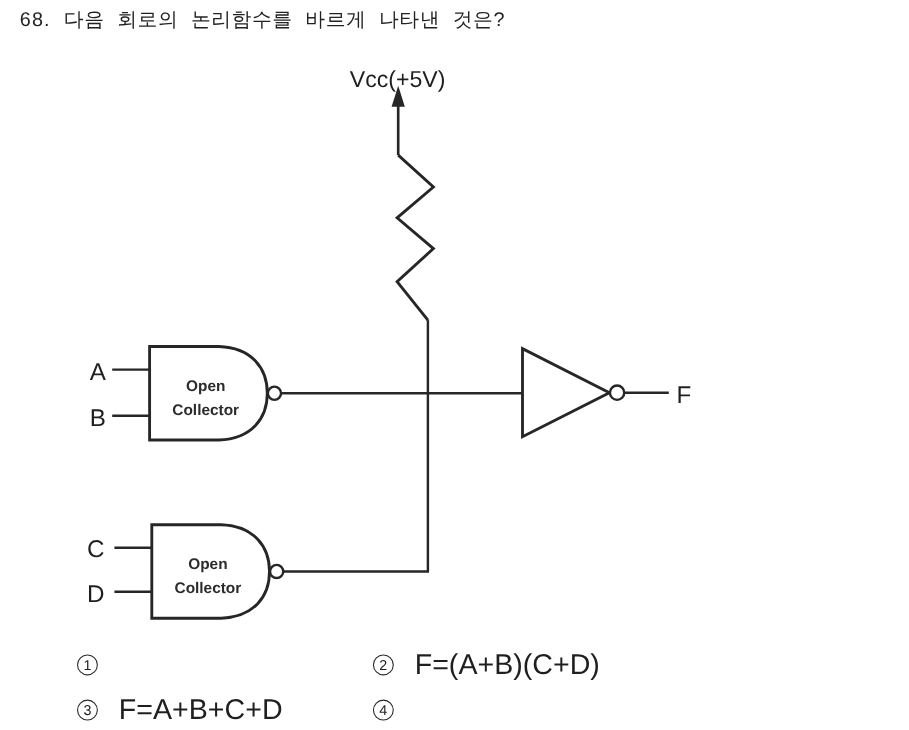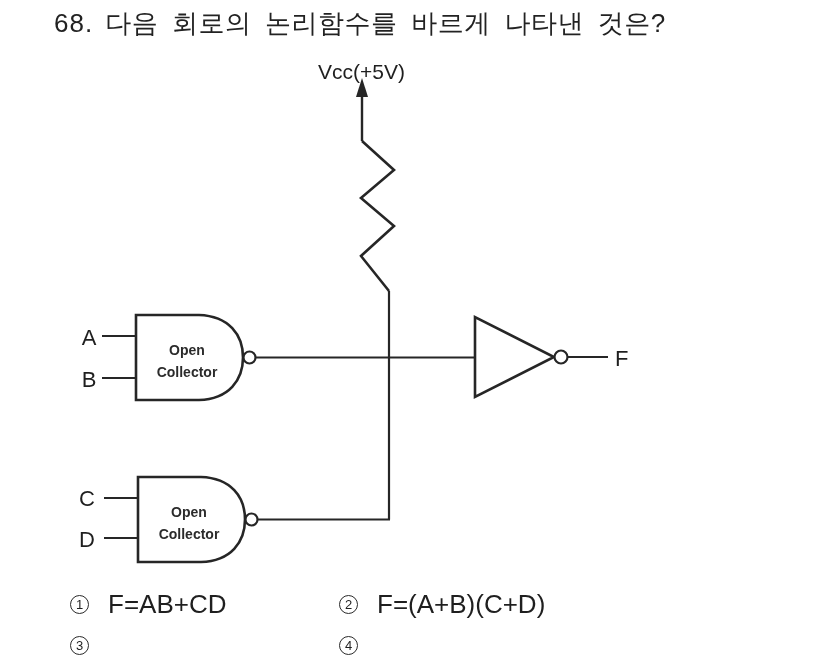--- a/index.html
+++ b/index.html
@@ -6,22 +6,22 @@
   .page{
     position:relative;
     width:826px;height:664px;
     background:#ffffff;
     font-family:"Liberation Sans","DejaVu Sans",sans-serif;
     color:#1f1f1f;
     overflow:hidden;
   }
   .title{
     position:absolute;left:18px;top:6px;
-    font-size:26px;letter-spacing:0.5px;word-spacing:6px;
-    white-space:nowrap;color:#222;margin-left:36px;
+    font-size:18px;letter-spacing:0.5px;word-spacing:6px;
+    white-space:nowrap;color:#222;
   }
   .title .qnum{margin-right:12px;letter-spacing:1px;}
   .circuit-svg{position:absolute;left:0;top:0;}
   .choice{
     position:absolute;height:28px;
     display:flex;align-items:center;gap:19px;
     color:#1f1f1f;
   }
   .cnum{
     box-sizing:border-box;
@@ -88,26 +88,26 @@
     <g>
       <polygon points="475,317 475,397 554,357" stroke="#262626" stroke-width="2.6" stroke-linejoin="miter" fill="none"></polygon>
       <circle cx="561" cy="357" r="6.5" stroke="#262626" stroke-width="2.2" fill="#ffffff"></circle>
       <line x1="568" y1="357" x2="608" y2="357" stroke="#262626" stroke-width="2.2"></line>
       <text x="615" y="366" font-size="22" fill="#1f1f1f" stroke="none">F</text>
     </g>
   </svg>
 
   <div class="choice c1">
     <span class="cnum">1</span>
-    <span class="cformula">F=AB+CD</span>
   </div>
   <div class="choice c2">
     <span class="cnum">2</span>
     <span class="cformula">F=(A+B)(C+D)</span>
   </div>
   <div class="choice c3">
     <span class="cnum">3</span>
+    <span class="cformula">F=A+B+C+D</span>
   </div>
   <div class="choice c4">
     <span class="cnum">4</span>
   </div>
 
 </div>
 
 </body></html>

